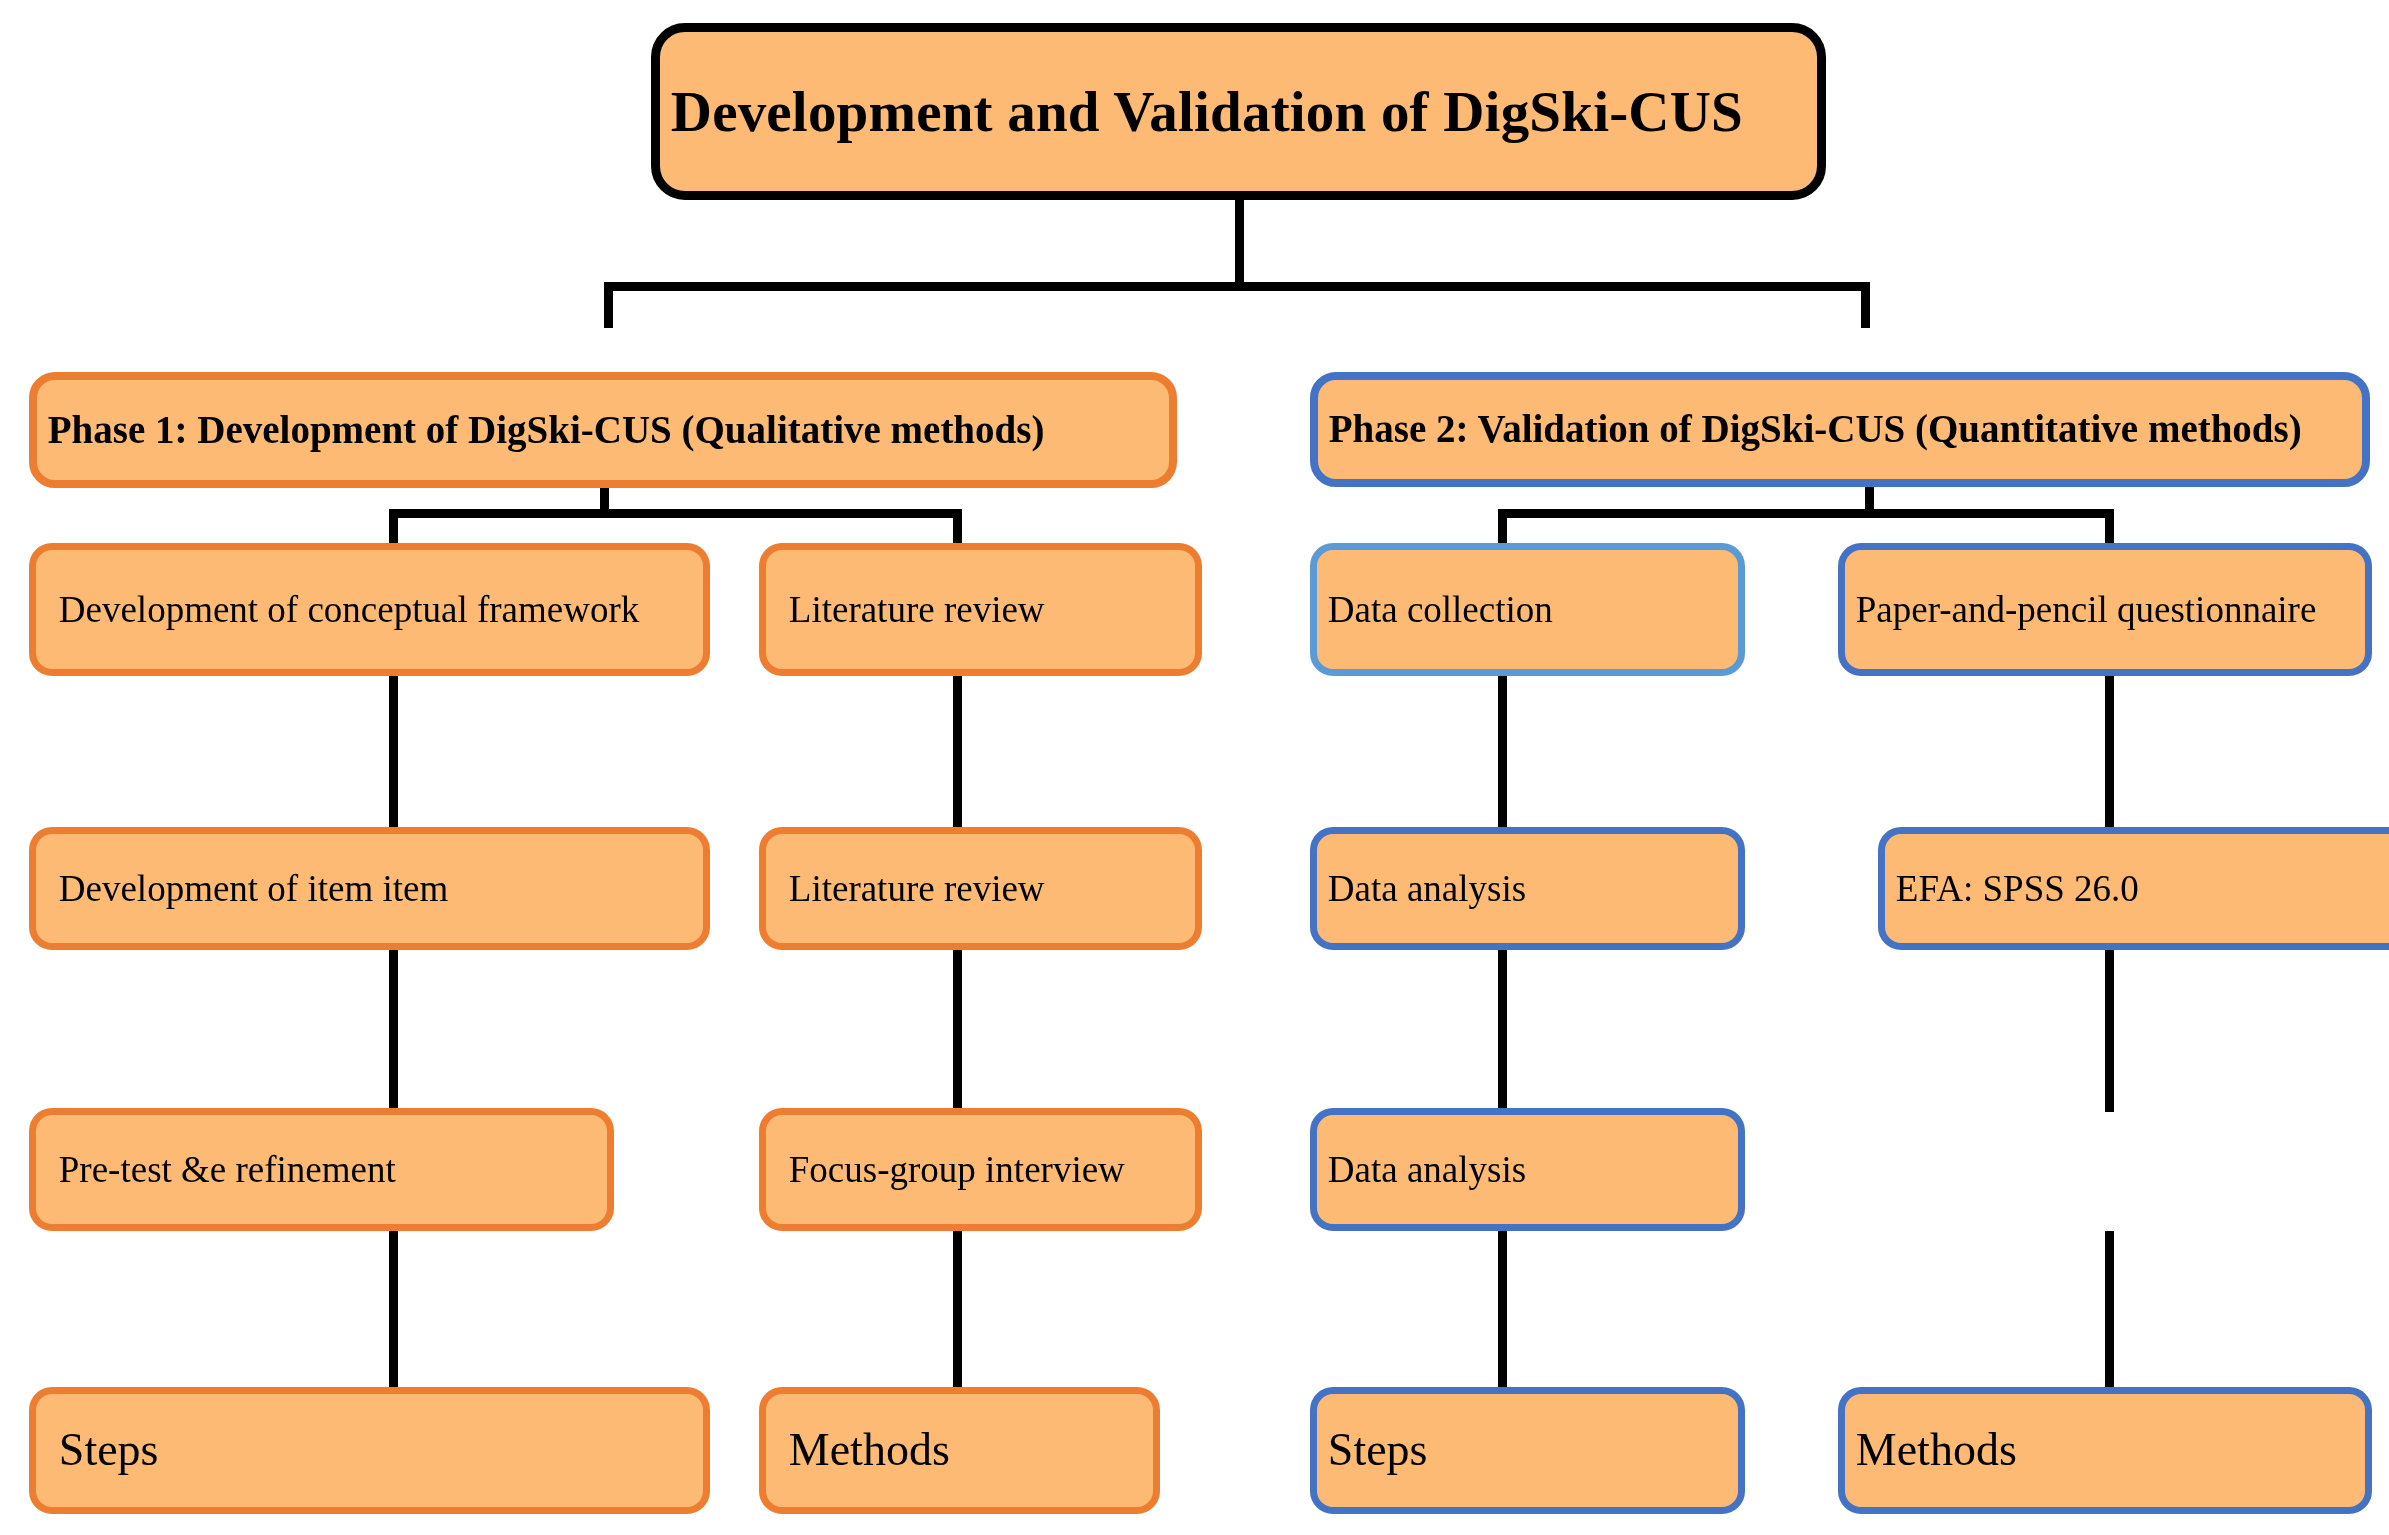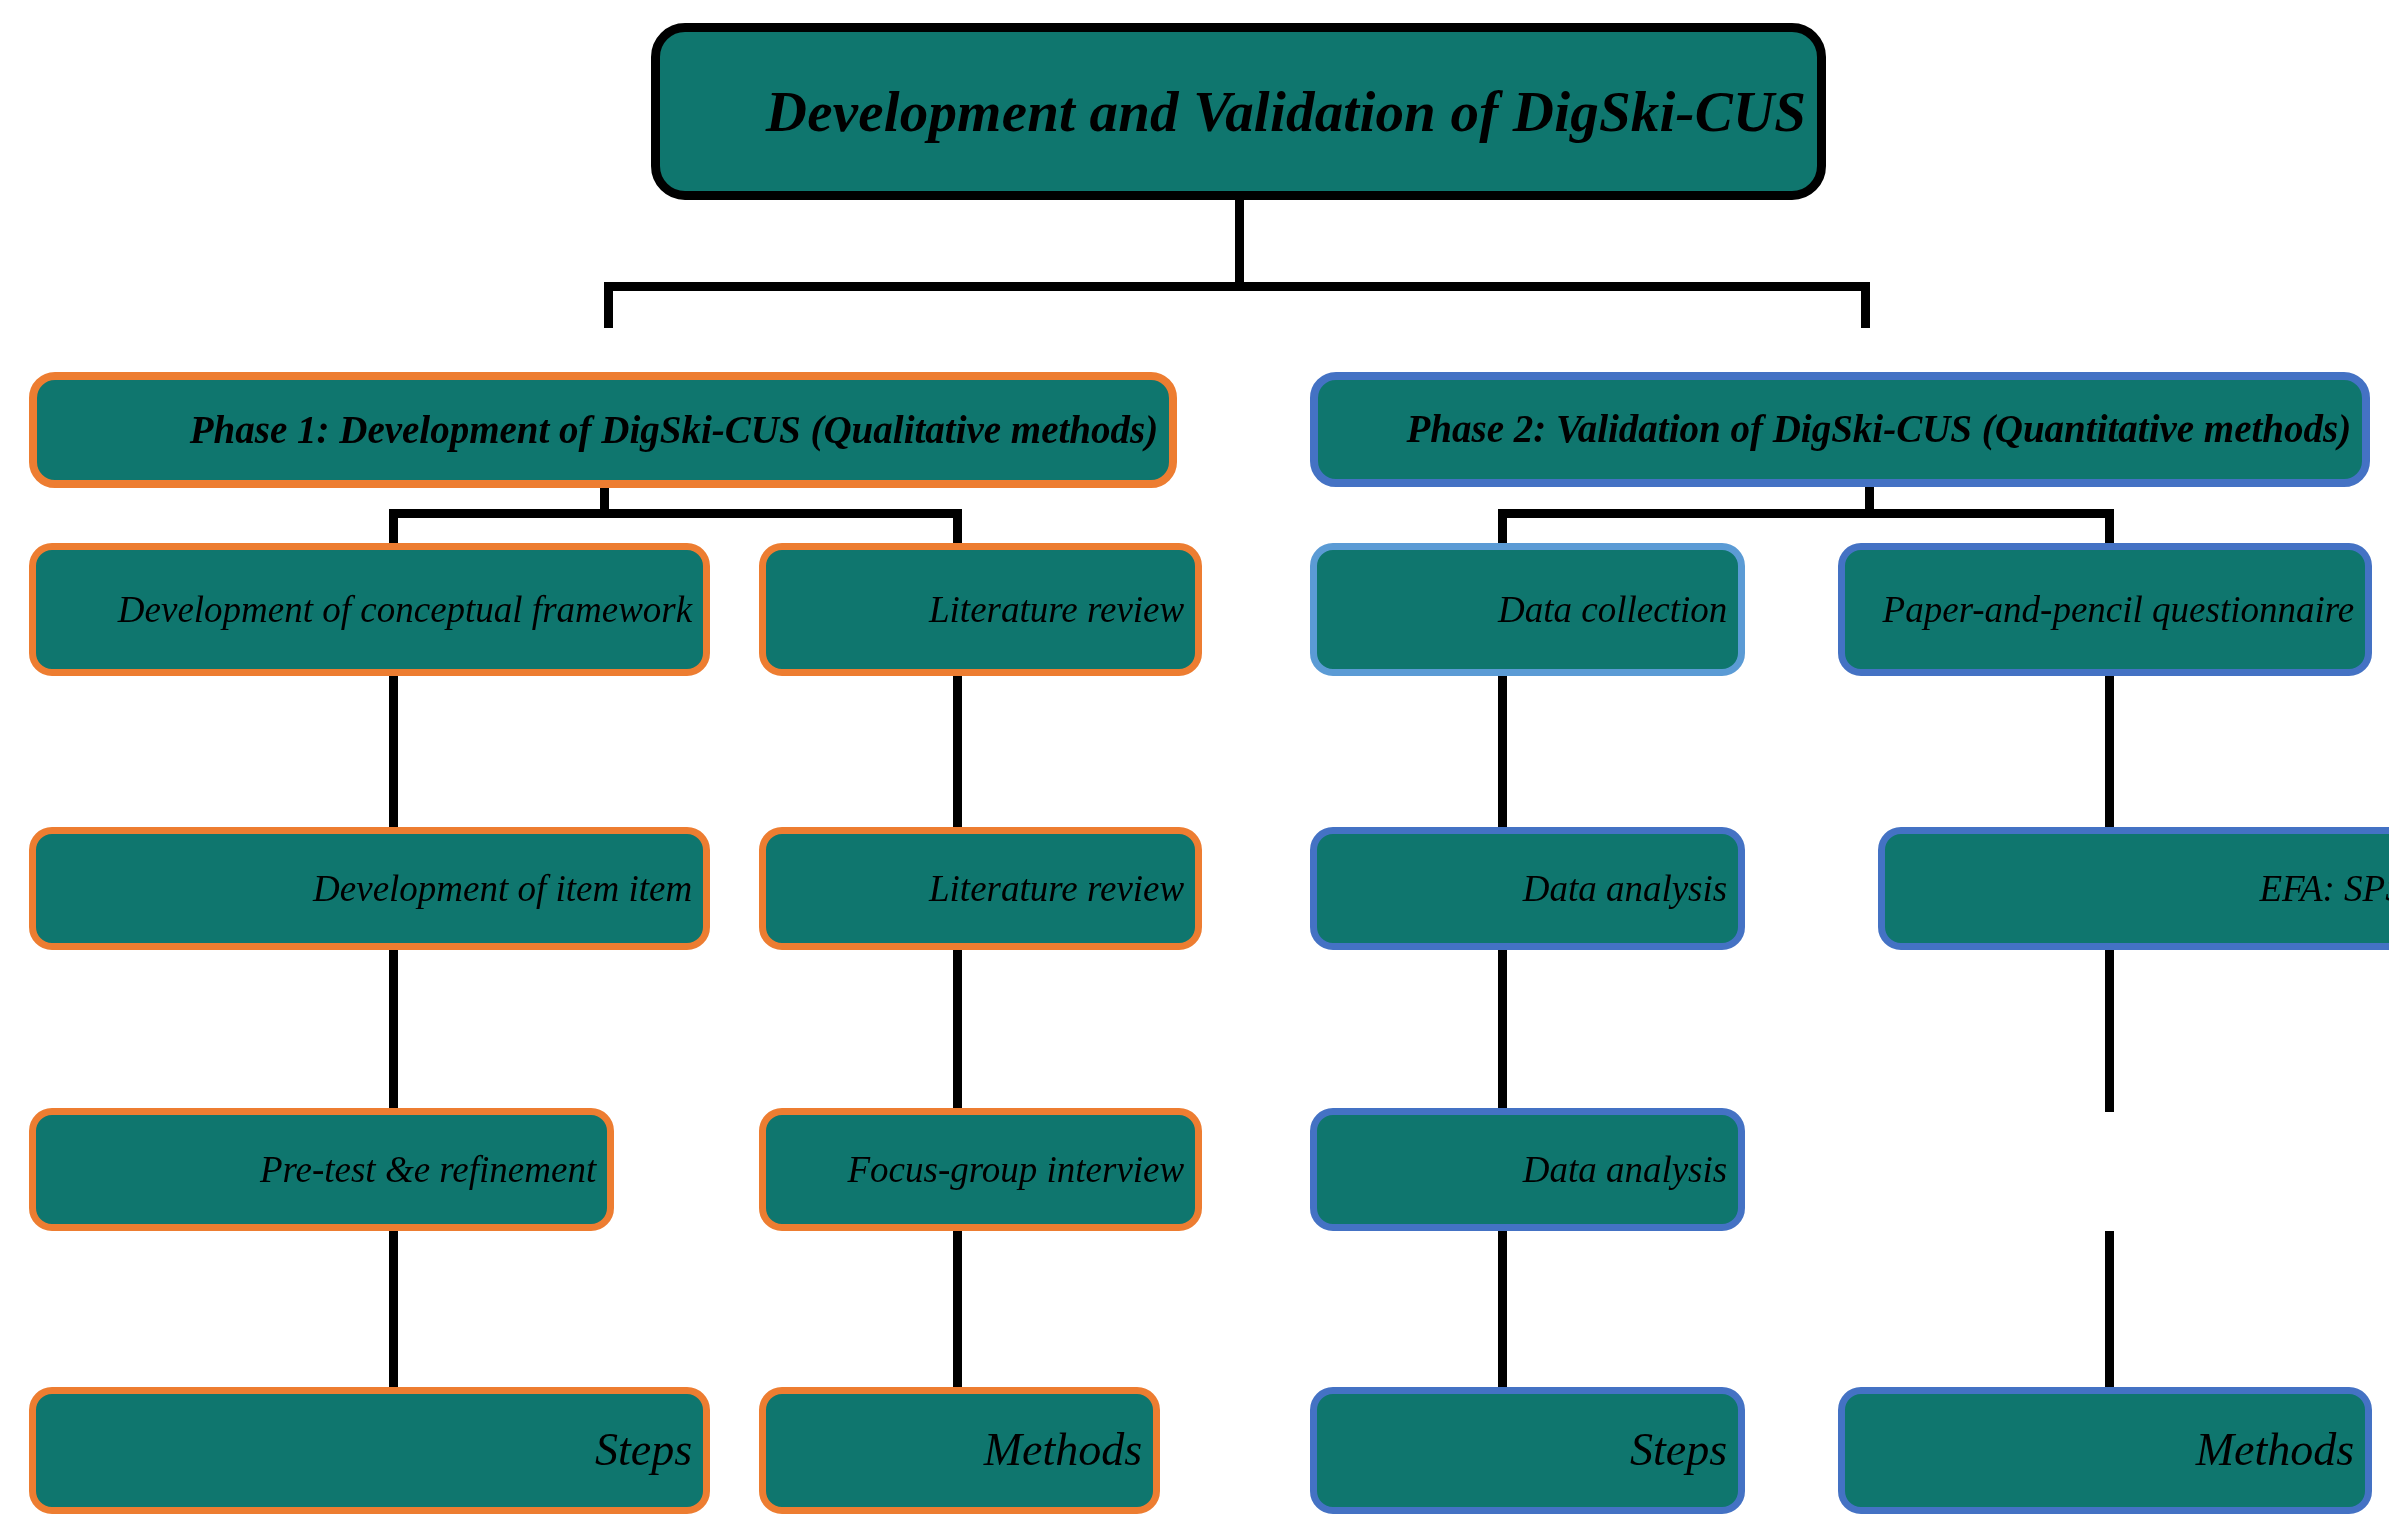--- a/index.html
+++ b/index.html
@@ -13,27 +13,26 @@
   #canvas {
     position: relative;
     width: 2389px;
     height: 1535px;
     background: #ffffff;
     overflow: hidden;
   }
   .node {
     position: absolute;
     box-sizing: border-box;
-    background: #0f766e;
+    background: #fdba74;
     display: flex;
     align-items: center;
-    justify-content: flex-end;
+    justify-content: flex-start;
     text-align: center;
     z-index: 5;
-    font-style: italic;
   }
   .node span {
     display: block;
     line-height: 1.18;
     color: #000000;
     padding: 0 10.8px;
   }
   
   .title-node {
     border: 9.2px solid #000000;

